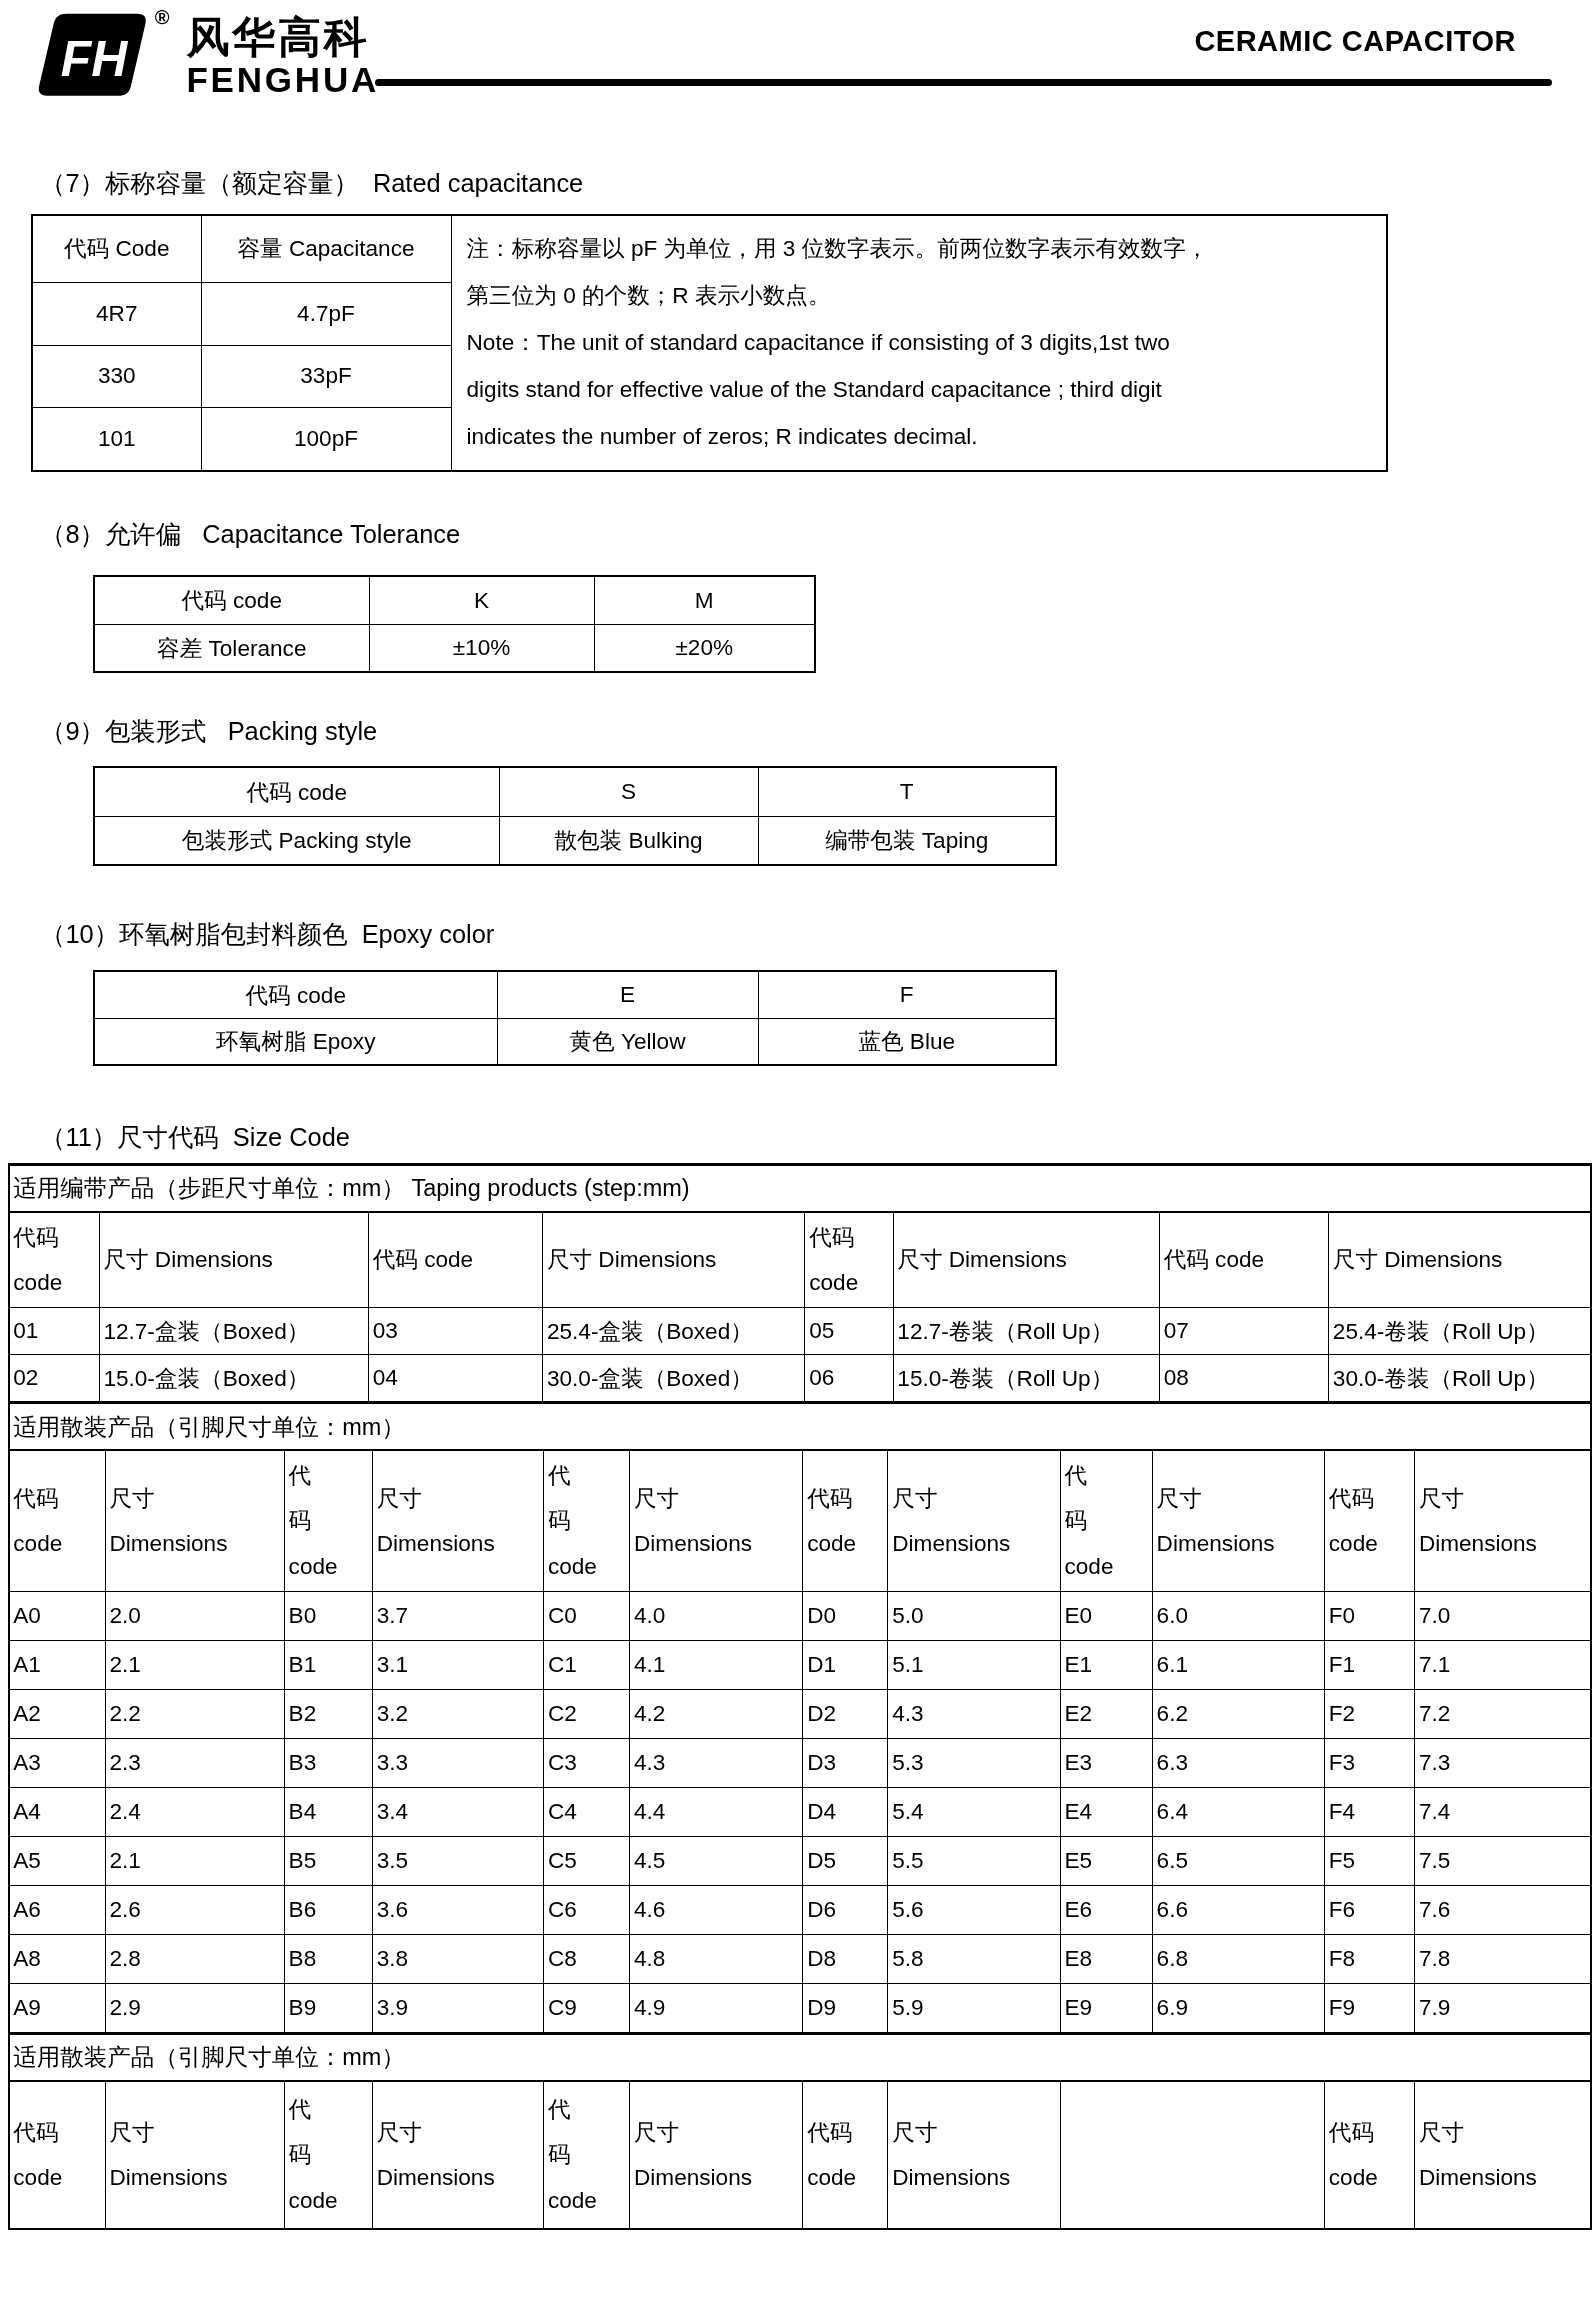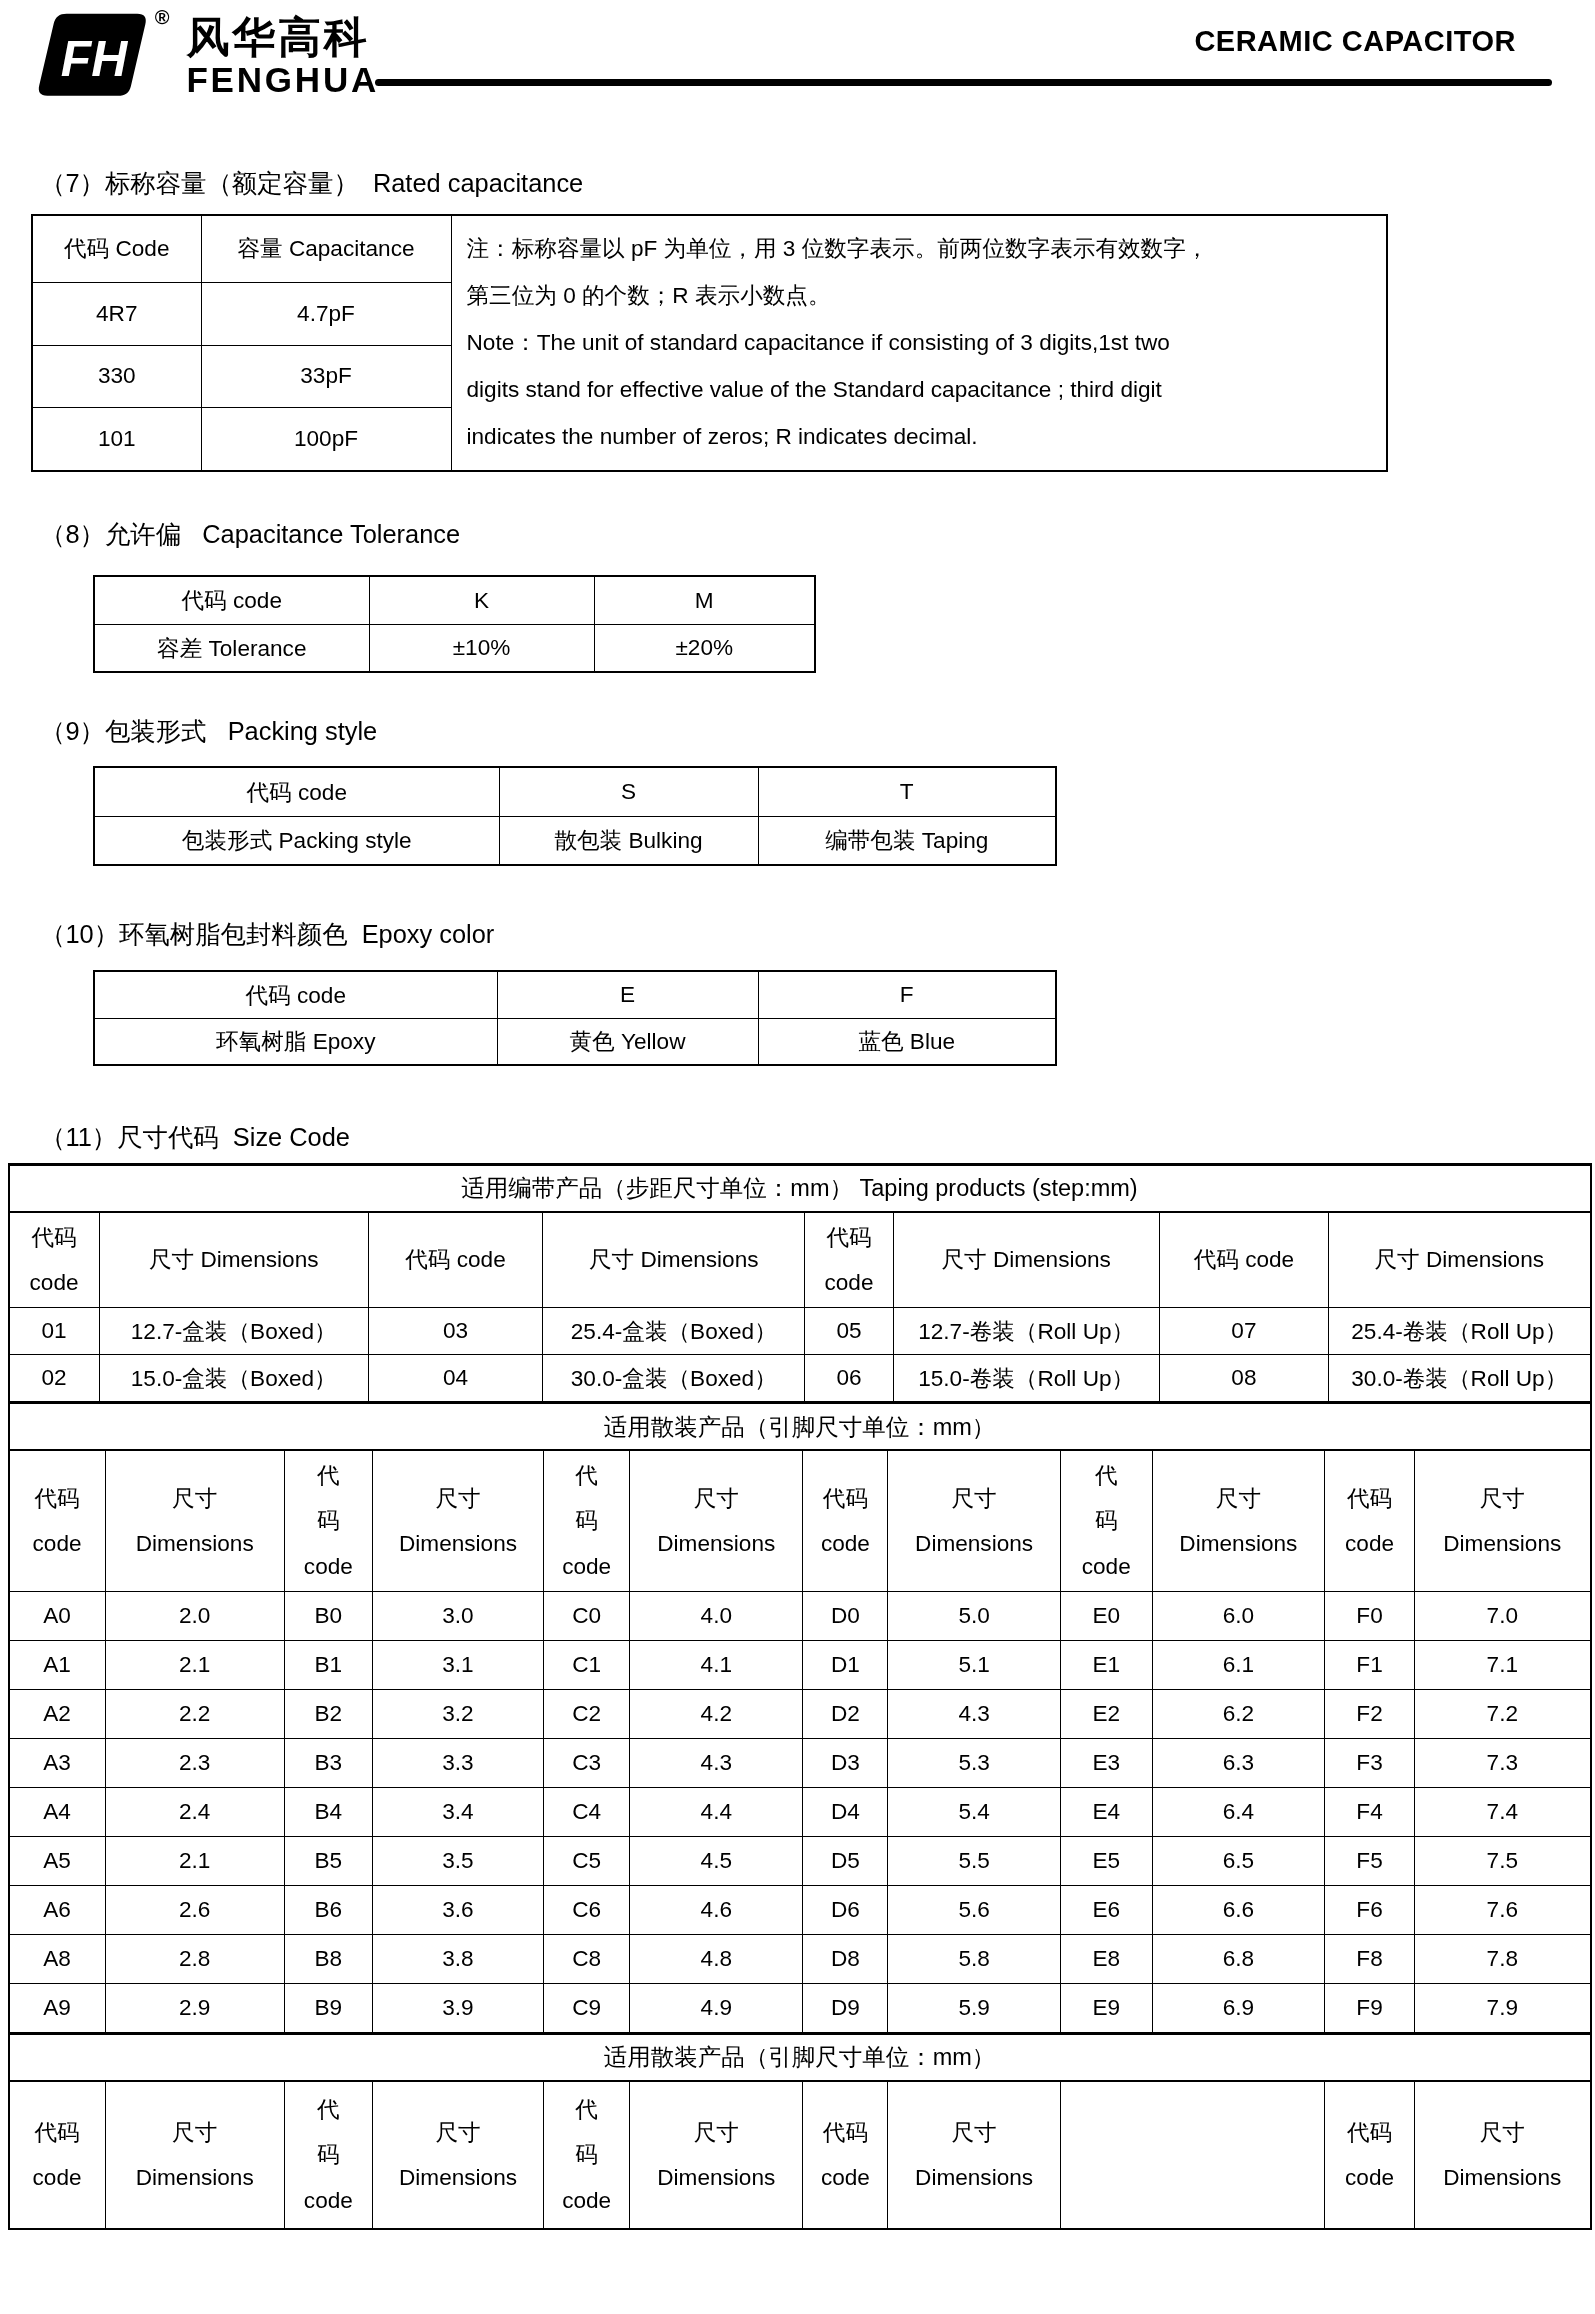--- a/index.html
+++ b/index.html
@@ -28,21 +28,21 @@
   .t7 td.note{ text-align:left;padding:9.4px 15px;line-height:47px;vertical-align:middle}
   
   .t8{margin:23.5px 0 0 93px;width:721px}
   .t8 td{height:48px}
   .t9{margin:17px 0 0 93px;width:961px}
   .t9 td{height:49px}
   .t10{margin:18px 0 0 93px;width:962px}
   .t10 td{height:47px}
   
   .bigtbl{margin:7.5px 0 0 7.5px;width:1584px;border:1.9px solid #000}
-  .bigtbl table{border-collapse:collapse;table-layout:fixed;width:100%;text-align:center}
+  .bigtbl table{border-collapse:collapse;table-layout:fixed;width:100%;}
   .bigtbl td{border:1.9px solid #000;padding:0 3.8px;vertical-align:middle;height:49px}
   .bigtbl tr.span td{height:47px;font-size:23.5px;border-top-width:2.8px;border-bottom-width:2.8px}
   .pre{white-space:pre-line}
   .t-taping tr.chead td{height:96px;line-height:2.0}
   .t-taping tbody.data td{height:47px}
   .t-bulk tr.chead td{height:141px;line-height:2.0}
   .t-bulk2 tr.chead td{height:148px;line-height:2.0}
 </style>
 </head>
 <body>
@@ -264,21 +264,21 @@
 code</td>
           <td class="pre">尺寸
 Dimensions</td>
         </tr>
       </tbody>
       <tbody class="data">
           <tr>
             <td>A0</td>
             <td>2.0</td>
             <td>B0</td>
-            <td>3.0</td>
+            <td>3.7</td>
             <td>C0</td>
             <td>4.0</td>
             <td>D0</td>
             <td>5.0</td>
             <td>E0</td>
             <td>6.0</td>
             <td>F0</td>
             <td>7.0</td>
           </tr>
           <tr>

